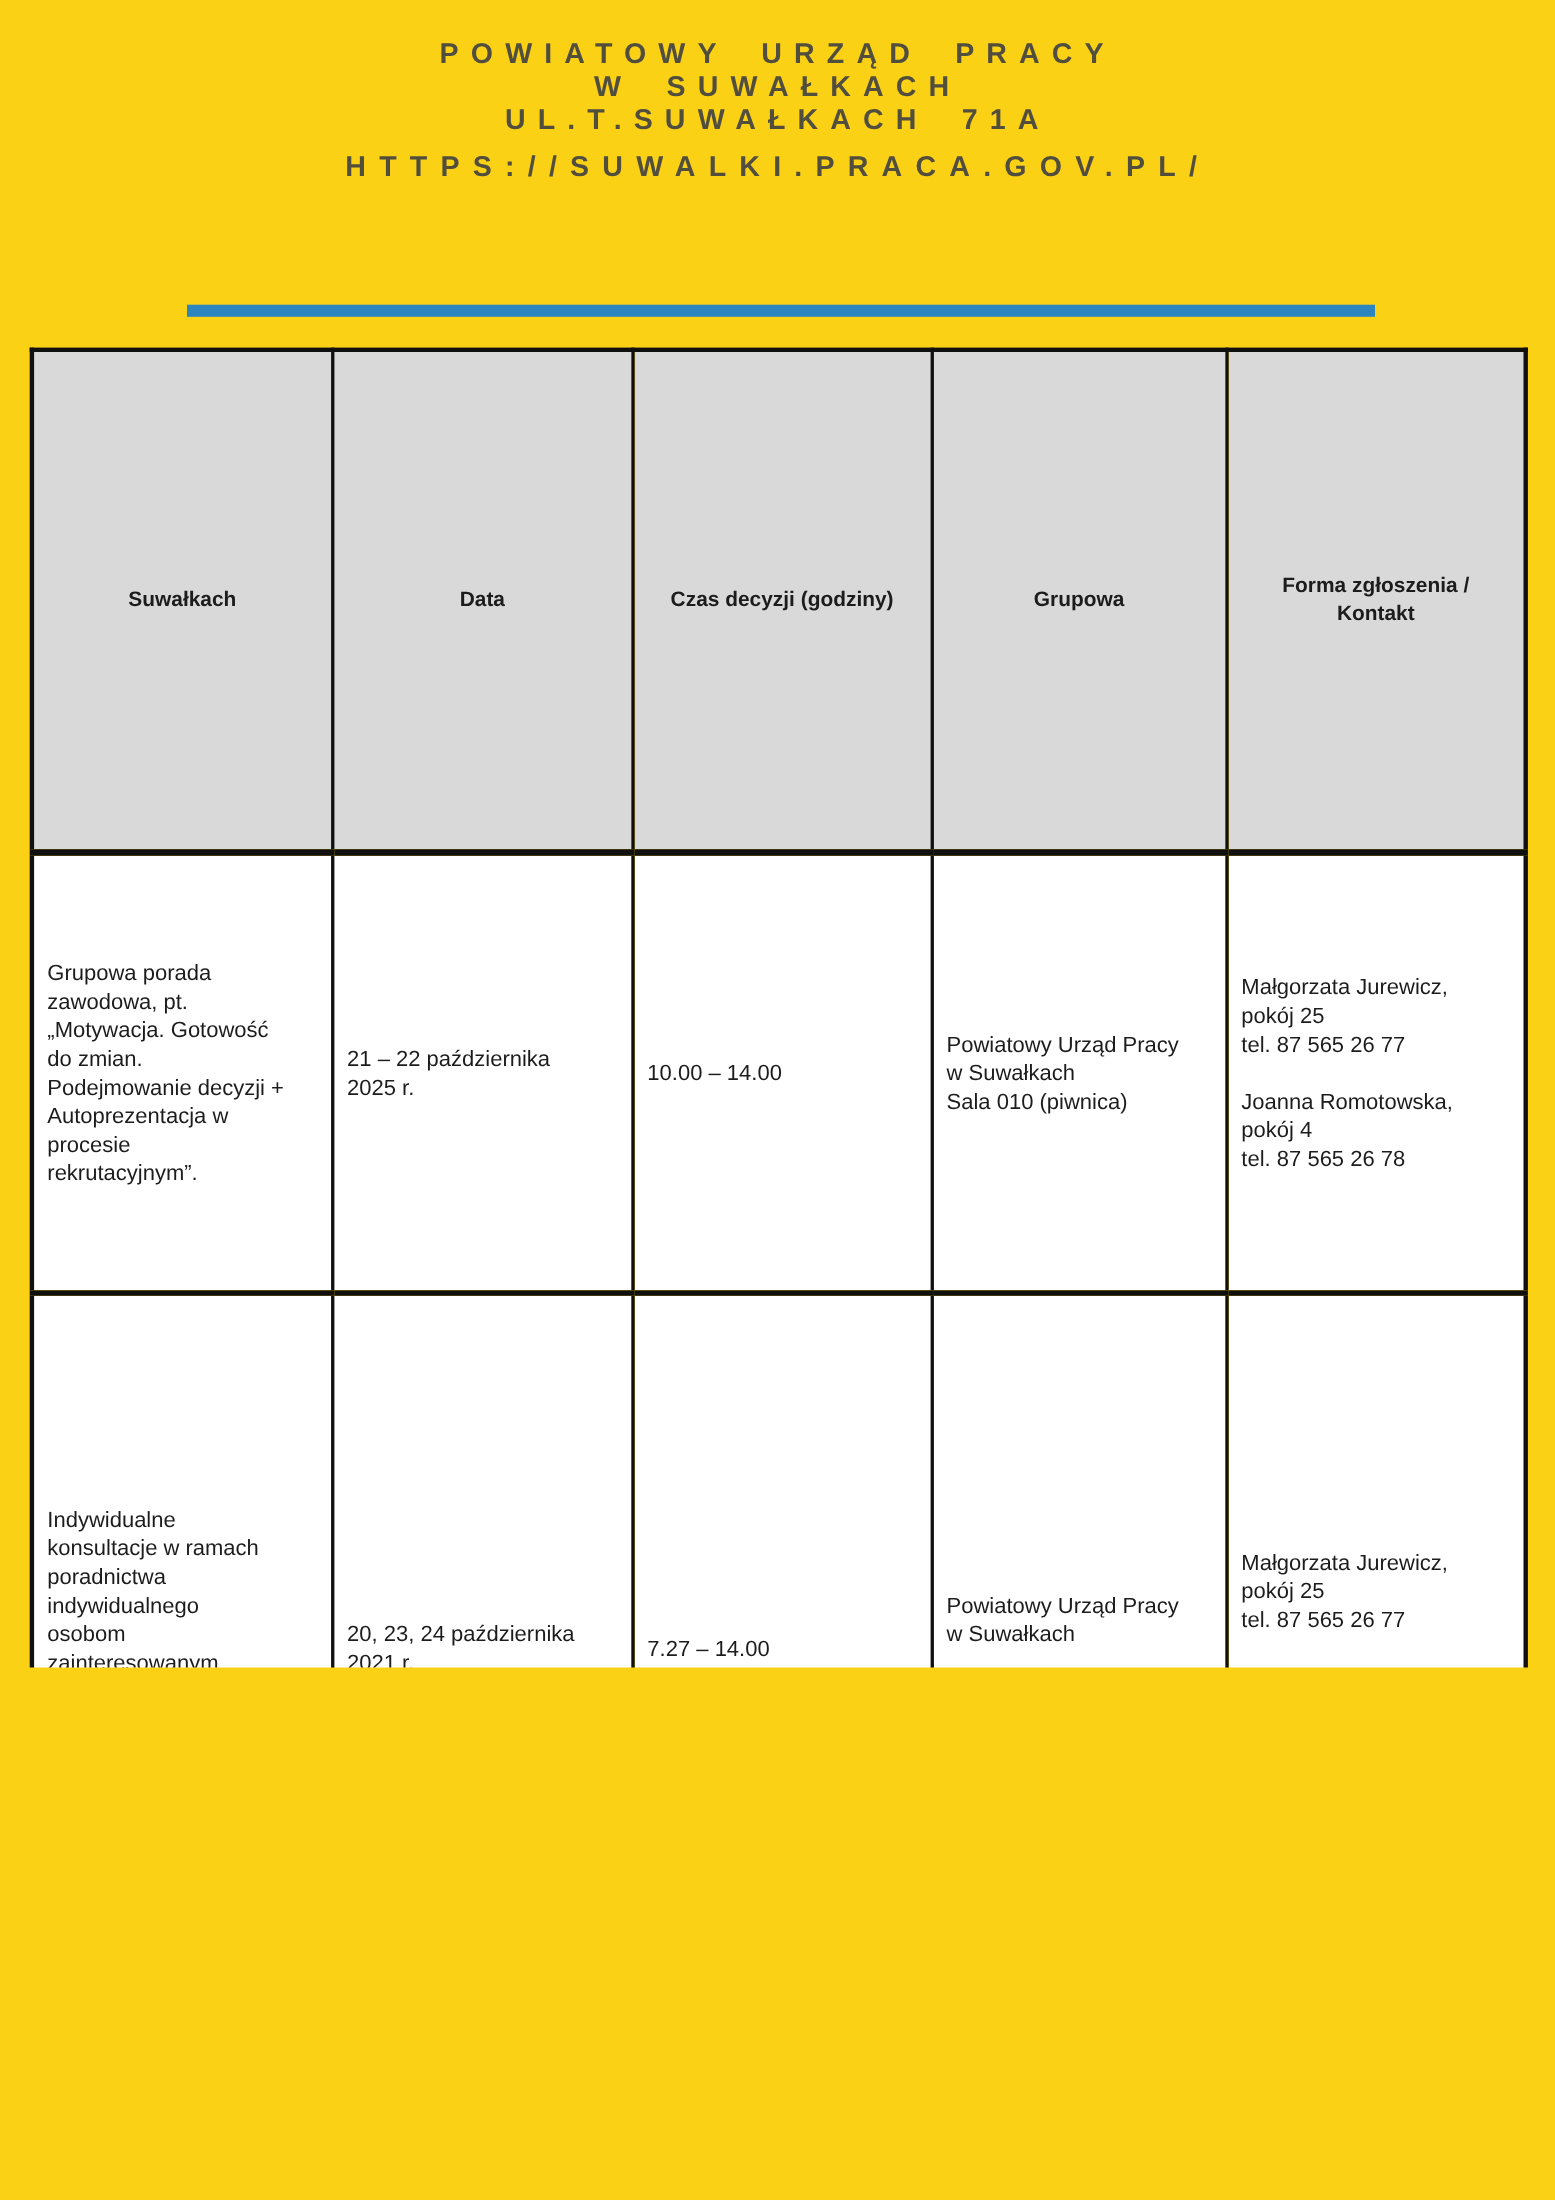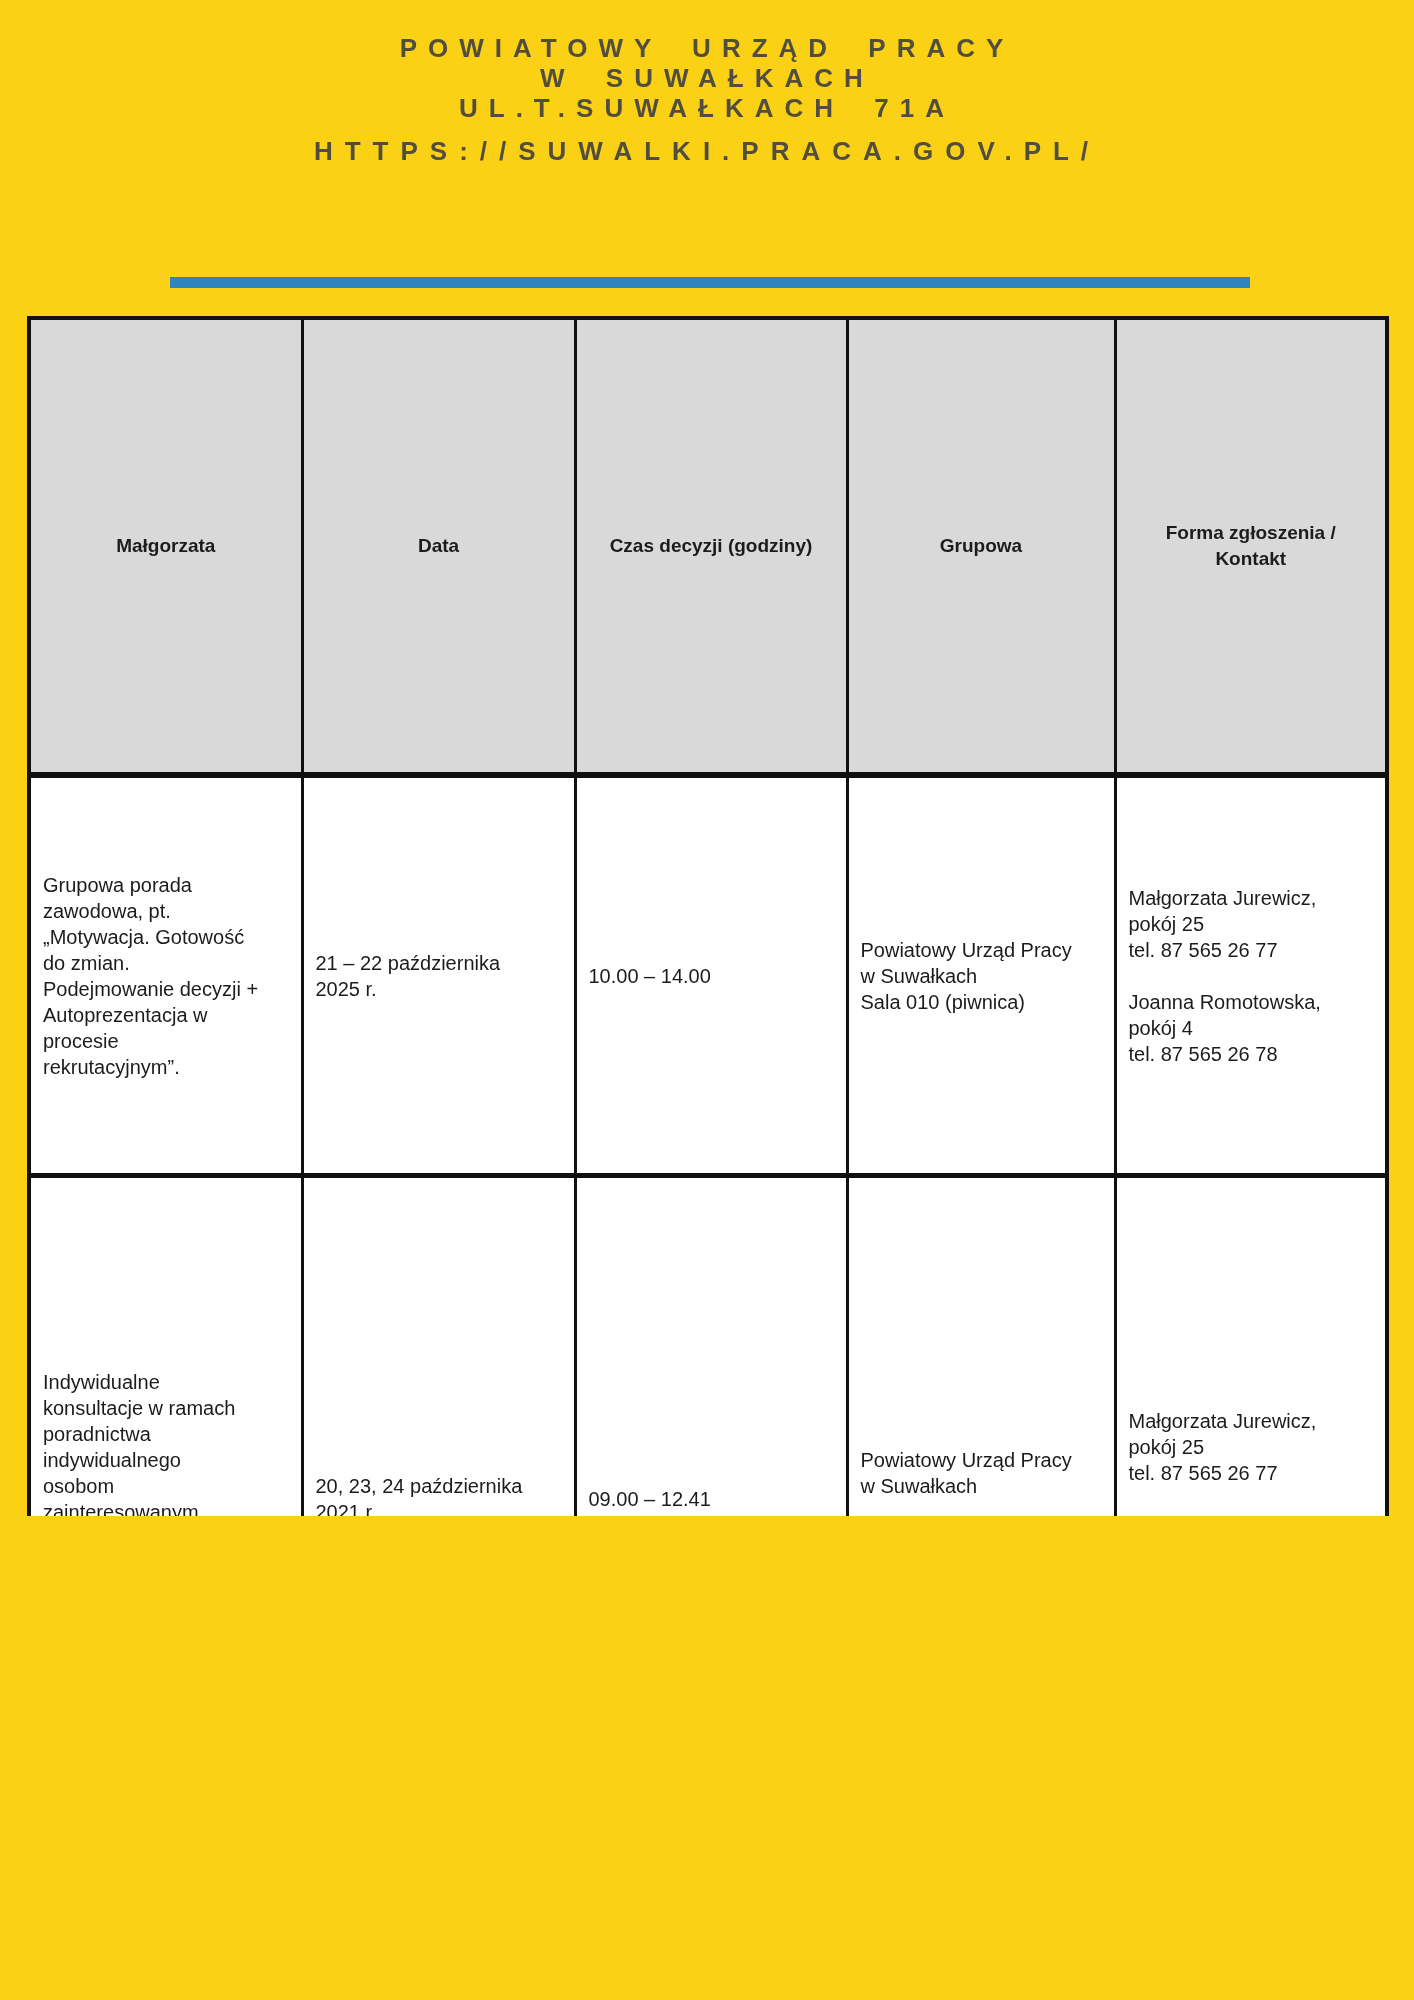--- a/index.html
+++ b/index.html
@@ -106,21 +106,21 @@
   <table class="schedule">
     <colgroup>
       <col style="width:273px">
       <col style="width:273px">
       <col style="width:272px">
       <col style="width:268px">
       <col style="width:272px">
     </colgroup>
     <thead>
       <tr>
-        <th>Małgorzata</th>
+        <th>Suwałkach</th>
         <th>Data</th>
         <th>Czas decyzji (godziny)</th>
         <th>Grupowa</th>
         <th>Forma zgłoszenia /
 Kontakt</th>
       </tr>
     </thead>
     <tbody>
       <tr class="row-1">
         <td>Grupowa porada
@@ -151,21 +151,21 @@
 poradnictwa
 indywidualnego
 osobom
 zainteresowanym
 formami wsparcia i
 programami
 aktywizacyjnym
 wynikającymi z ustawy.</td>
         <td>20, 23, 24 października
 2021 r.</td>
-        <td>09.00 – 12.41</td>
+        <td>7.27 – 14.00</td>
         <td>Powiatowy Urząd Pracy
 w Suwałkach
 
 Pokój 4, 25</td>
         <td>Małgorzata Jurewicz,
 pokój 25
 tel. 87 565 26 77
 
 Joanna Romotowska,
 pokój 4

